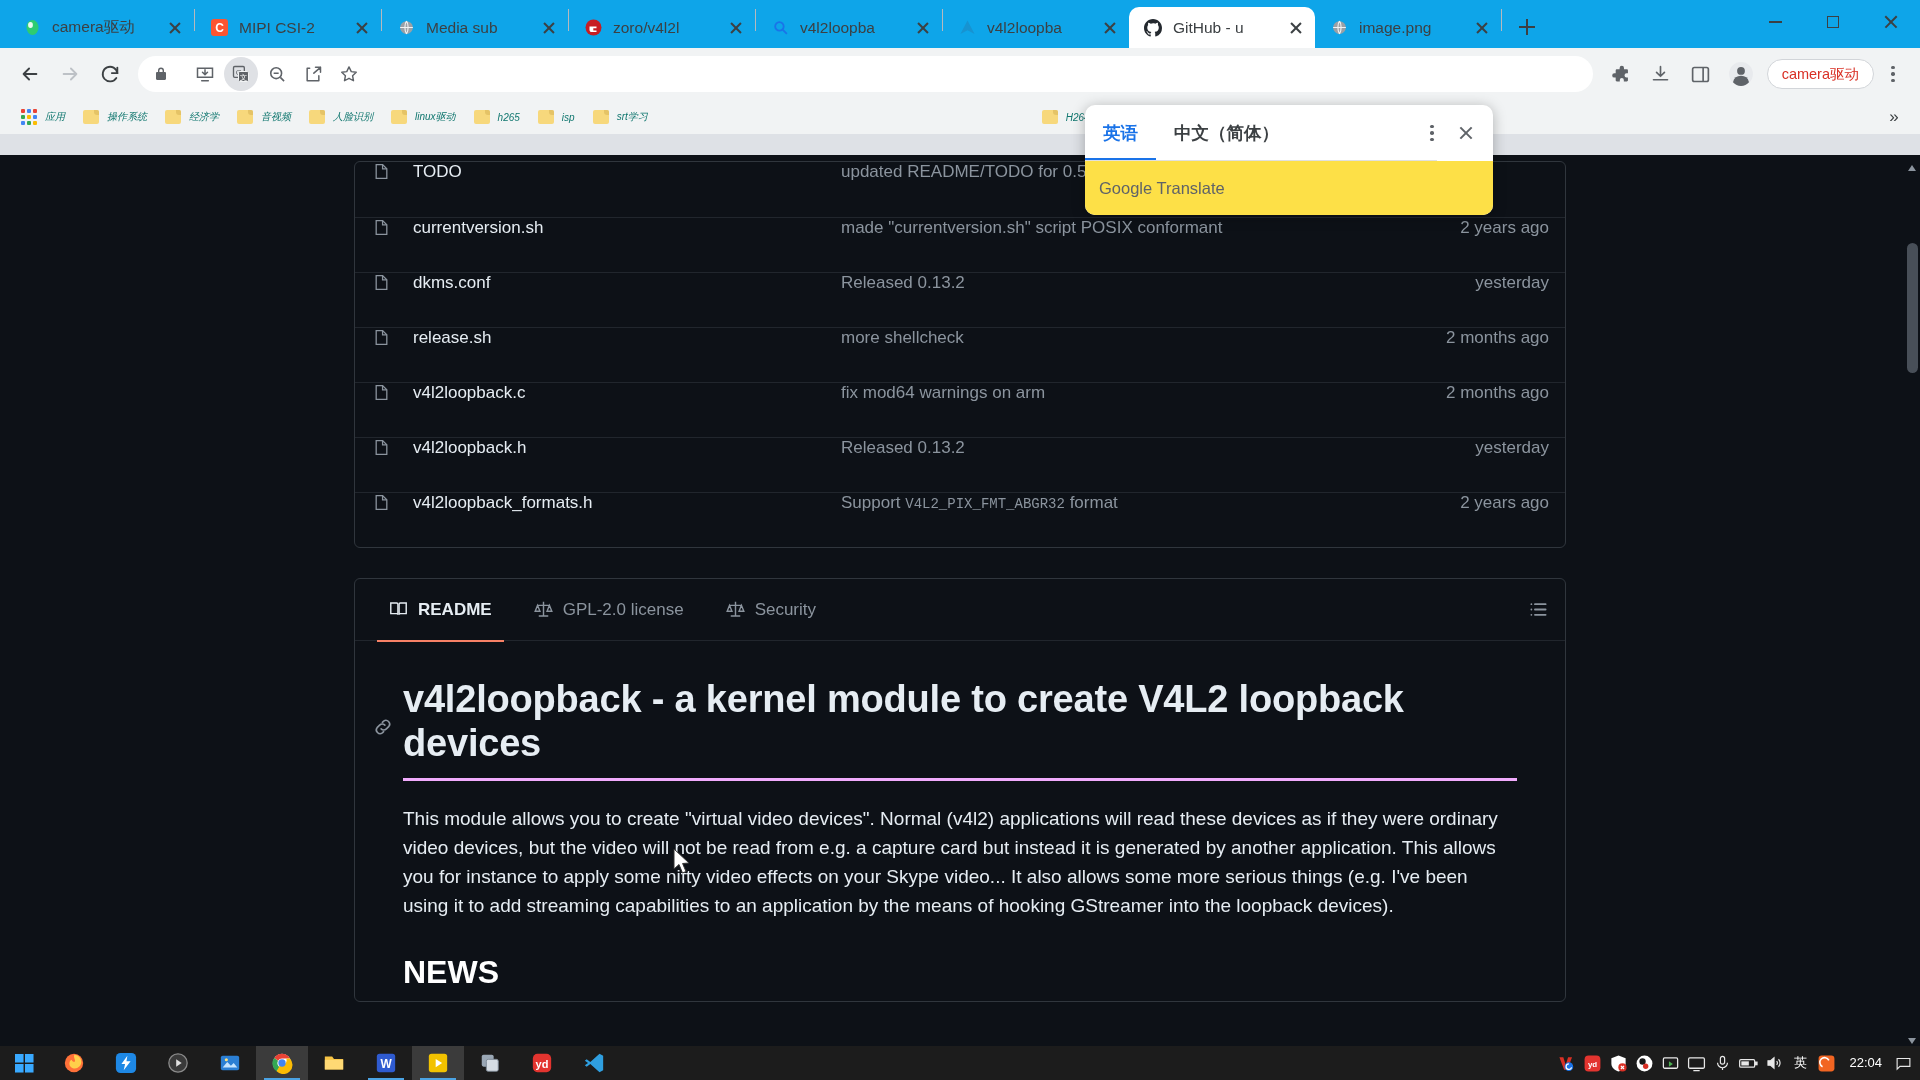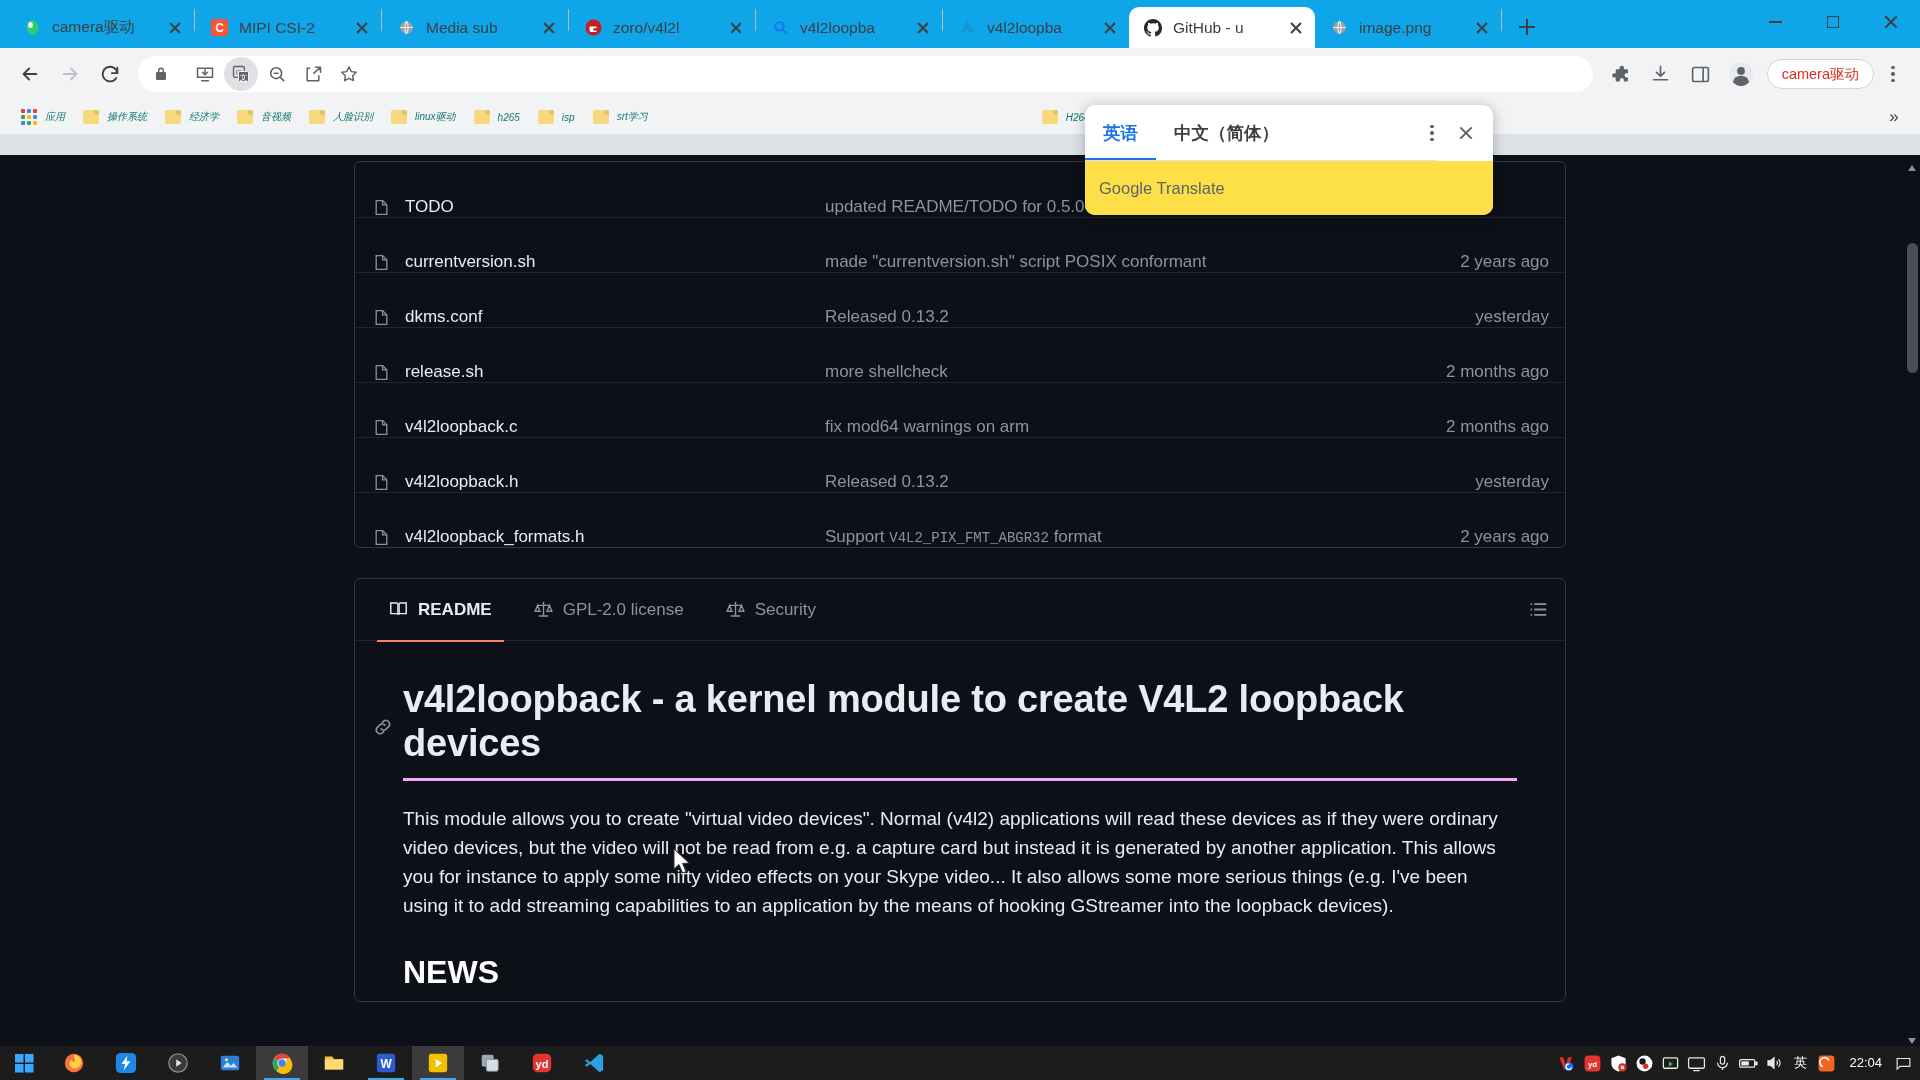--- a/index.html
+++ b/index.html
@@ -94,21 +94,21 @@
   .tb-footer { height:54px; background:#fde047; display:flex; align-items:center; padding-left:14px; }
   .tb-footer .gt { font-size:16.5px; color:#5f6368; }
   .tb-footer .gt b { font-weight:normal; }
 
   
   #page { position:absolute; left:0; top:155px; width:1920px; height:891px; background:#0d1117; overflow:hidden; }
   .page-inner { width:1920px; }
   .container { width:1212px; margin:0 auto; padding-top:6px; }
 
   .filebox { border:1px solid #30363d; border-radius:6px; overflow:hidden; }
-  .filerow { display:flex; align-items:flex-end; height:55px; border-top:1px solid #21262d; padding:0 16px; }
+  .filerow { display:flex; align-items:flex-start; height:55px; border-top:1px solid #21262d; padding:0 16px;gap:8px; }
   .filerow:first-child { border-top:none; }
   .fileicon { width:20px; flex:0 0 20px; margin-right:14px; display:flex; align-items:center; justify-content:center; }
   .filename { width:420px; flex:0 0 420px; font-size:17px; color:#e6edf3; white-space:nowrap; overflow:hidden; }
   .filemsg { flex:1 1 auto; font-size:17px; color:#8b949e; white-space:nowrap; overflow:hidden; }
   .filemsg code { font-family:"Liberation Mono", monospace; font-size:14px; background:transparent; }
   .filetime { flex:0 0 auto; font-size:17px; color:#8b949e; white-space:nowrap; text-align:right; }
 
   .readmebox { margin-top:30px; border:1px solid #30363d; border-radius:6px; }
   .rm-tabs { display:flex; align-items:center; height:62px; padding:0 10px 0 22px; border-bottom:1px solid #21262d; position:relative; }
   .rm-tab { display:flex; align-items:center; height:62px; padding:0 12px; margin-right:18px; font-size:17px; color:#8b949e; position:relative; }

